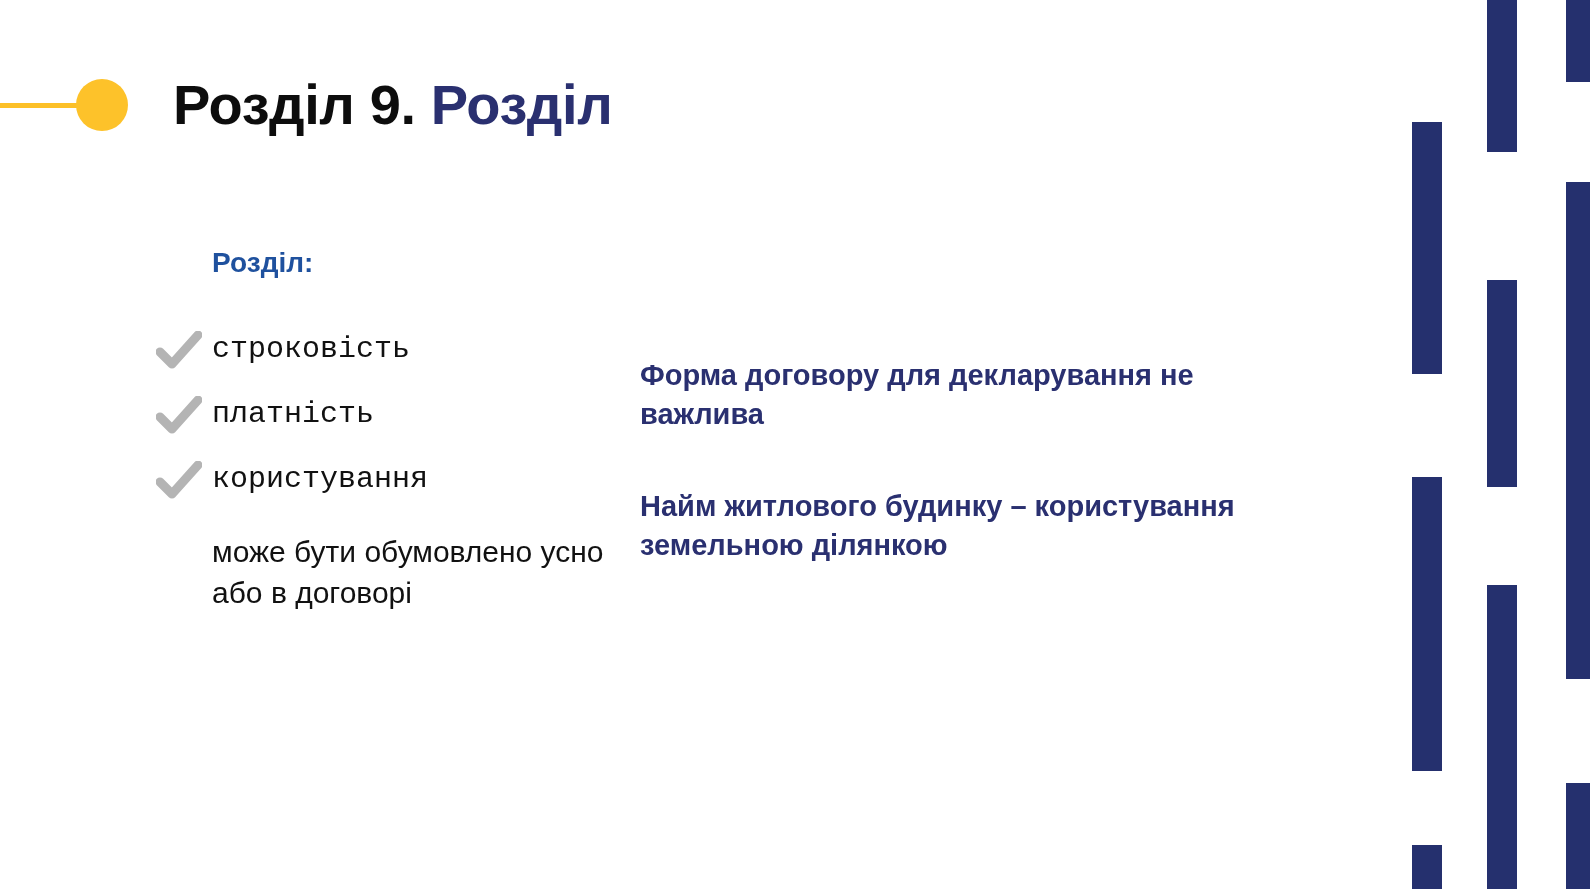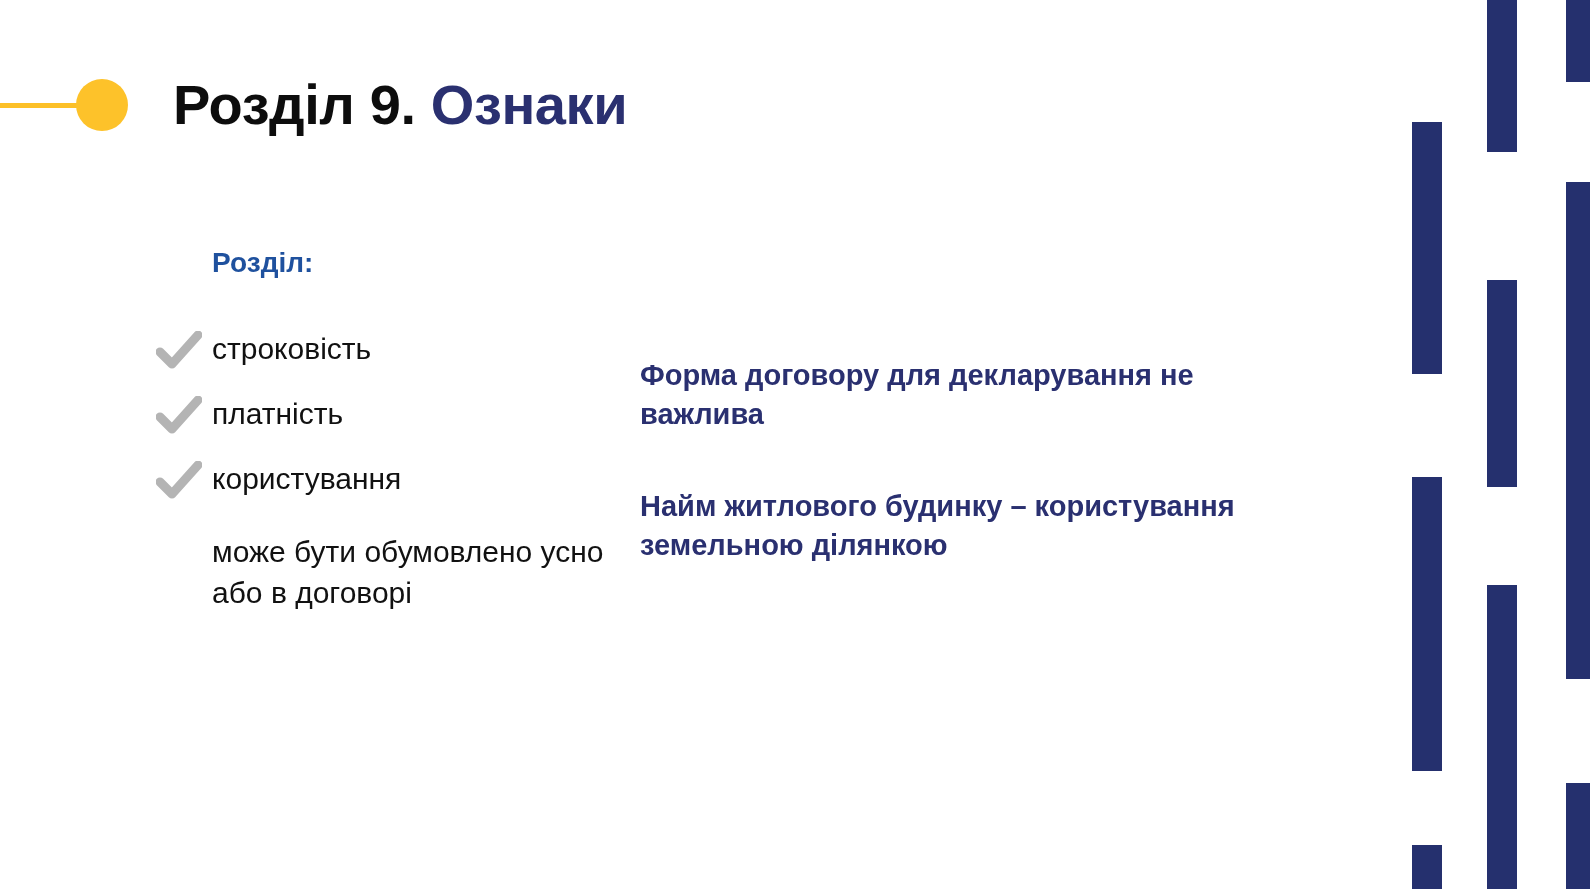--- a/index.html
+++ b/index.html
@@ -97,20 +97,21 @@
     top: 4px;
     width: 46px;
     height: 40px;
     flex: 0 0 auto;
   }
   .check-label {
     font-size: 30px;
     font-weight: 400;
     color: #111111;
     line-height: 1.15;
+    font-family: Liberation Mono, monospace;
   }
   .note-block {
     font-size: 30px;
     font-weight: 400;
     color: #111111;
     line-height: 1.38;
     max-width: 430px;
   }
 
   
@@ -142,21 +143,21 @@
       <div class="deco-bar" style="left: 1487px; top: 280px; width: 30px; height: 207px; background: rgb(37, 48, 110);"></div>
       <div class="deco-bar" style="left: 1487px; top: 585px; width: 30px; height: 304px; background: rgb(37, 48, 110);"></div>
       <div class="deco-bar" style="left: 1566px; top: -10px; width: 34px; height: 92px; background: rgb(37, 48, 110);"></div>
       <div class="deco-bar" style="left: 1566px; top: 182px; width: 34px; height: 497px; background: rgb(37, 48, 110);"></div>
       <div class="deco-bar" style="left: 1566px; top: 783px; width: 34px; height: 106px; background: rgb(37, 48, 110);"></div>
     </div>
 
   <div class="title-row">
     <span class="title-rule"></span>
     <span class="title-dot"></span>
-    <h1 class="title-text"><span class="title-main">Розділ 9.</span><span class="title-main">&nbsp;</span><span class="title-accent">Ознаки</span></h1>
+    <h1 class="title-text"><span class="title-main">Розділ 9.</span><span class="title-main">&nbsp;</span><span class="title-accent">Розділ</span></h1>
   </div>
 
   <div class="left-col">
     <h2 class="subheading">Розділ:</h2>
 
     <ul class="check-list">
       <li class="check-item">
         <span class="check-icon">
           <svg viewBox="0 0 46 40" width="46" height="40" aria-hidden="true">
             <path d="M4 21 L16 33 L42 4" fill="none" stroke="#b4b4b4" stroke-width="9" stroke-linecap="round" stroke-linejoin="round"></path>

